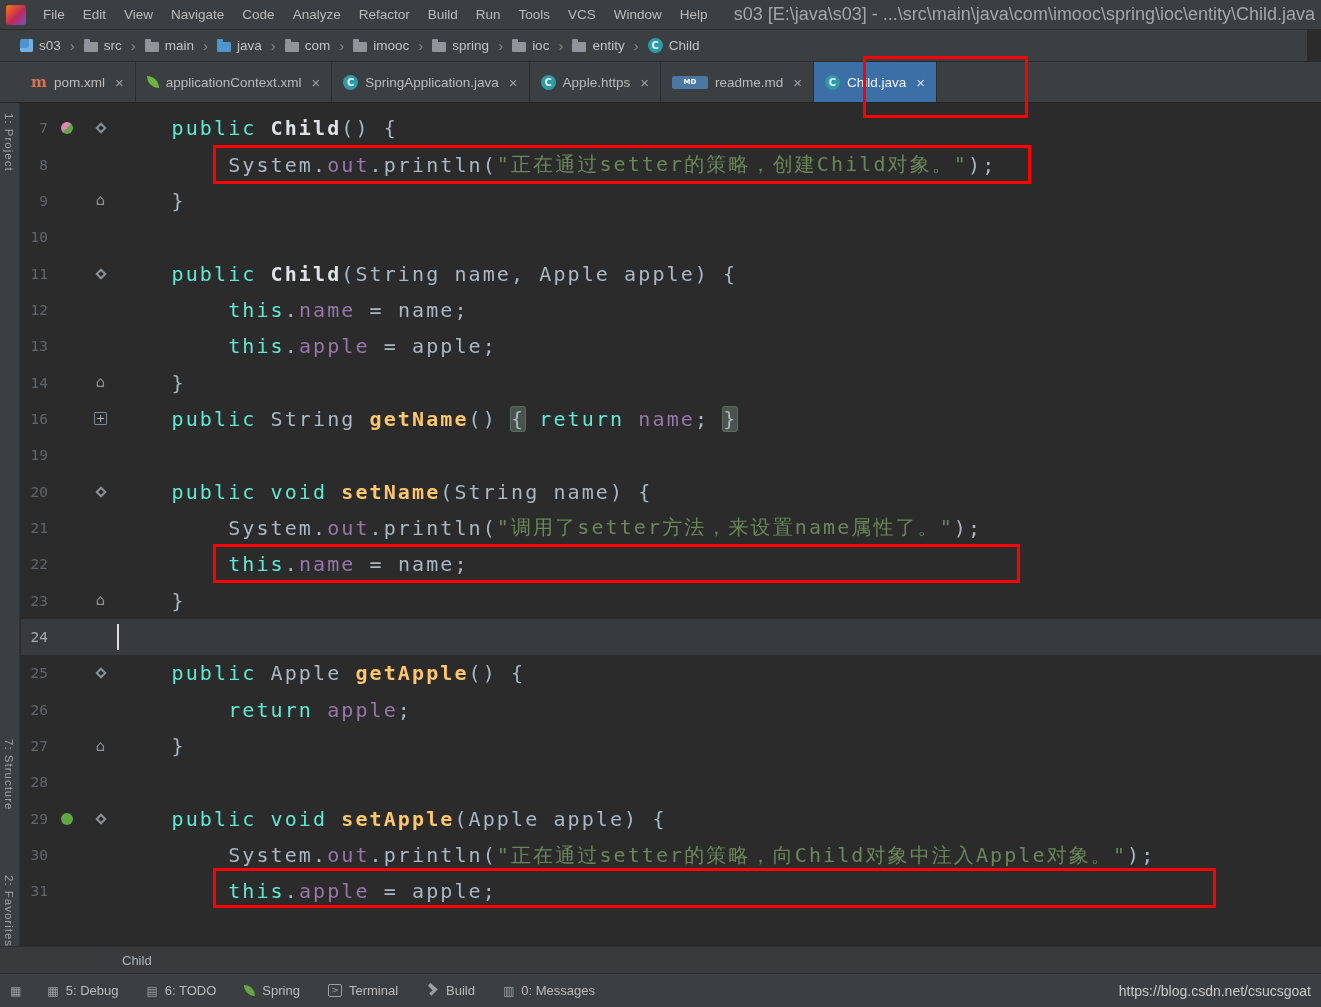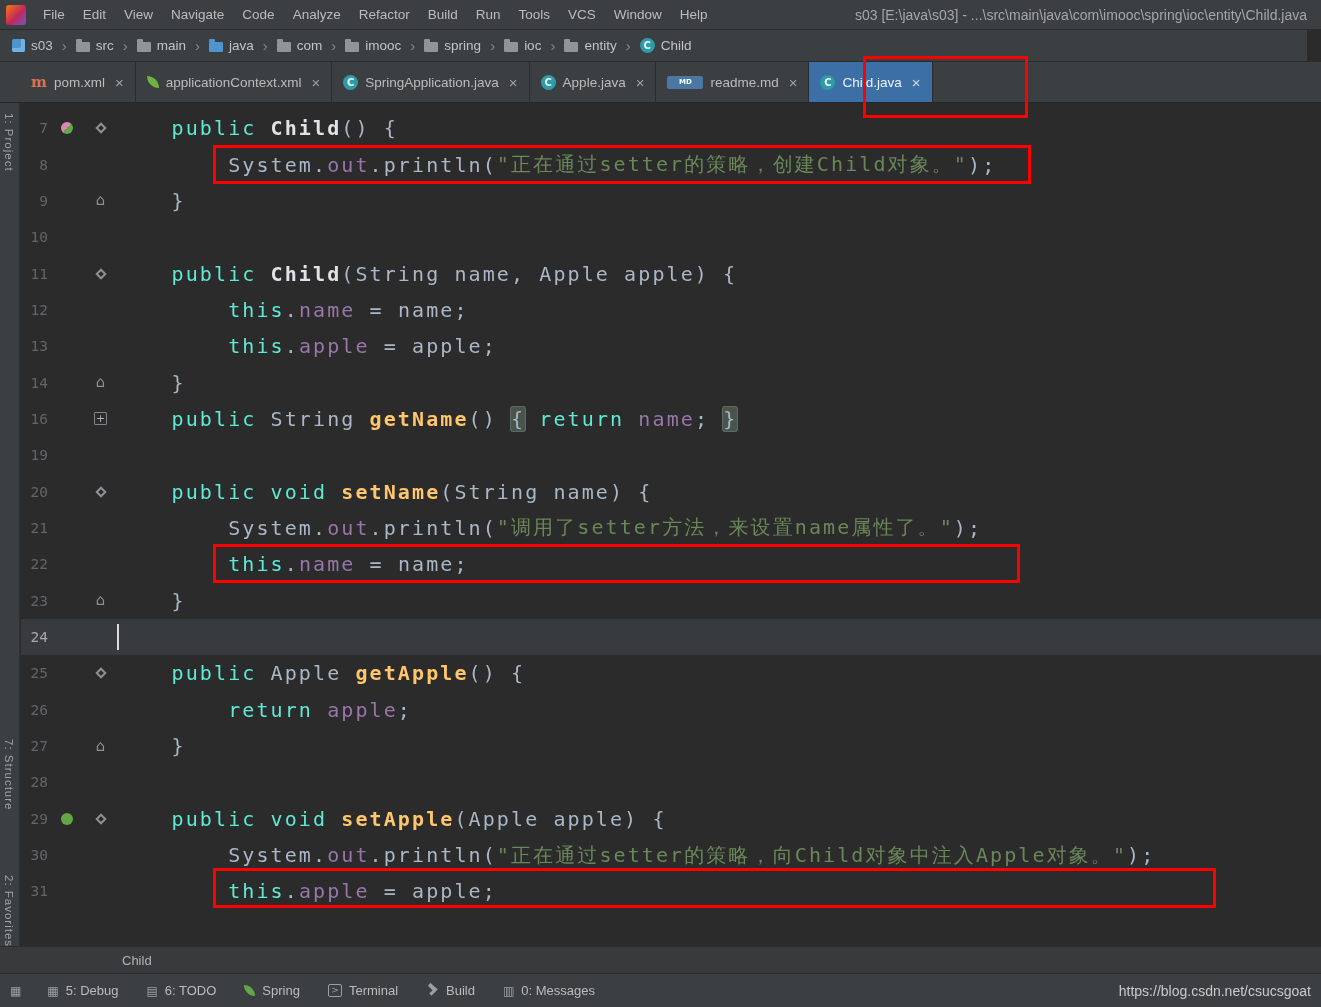--- a/index.html
+++ b/index.html
@@ -4,24 +4,24 @@
 <style>
   *{margin:0;padding:0;box-sizing:border-box}
   html,body{width:1321px;height:1007px}
   body{position:relative;overflow:hidden;background:#2b2b2b;font-family:"Liberation Sans",sans-serif;color:#bbbbbb}
 
   
   .menubar{position:absolute;top:0;left:0;right:0;height:30px;background:#3c3f41;border-bottom:1px solid #292b2d;display:flex;align-items:center;padding-left:6px;font-size:13.5px}
   .logo{flex:none;width:20px;height:20px;border-radius:3px;background:linear-gradient(135deg,#f97a12,#c0275c 55%,#7256c2);margin-right:8px}
   .menu-items{display:flex;align-items:flex-end}
   .menu-item{padding:4px 9px;border-radius:3px;white-space:nowrap}
-  .window-title{margin-left:auto;margin-right:14px;color:#a4a7aa;font-size:14px;white-space:nowrap}
-
-  
-  .crumbbar{position:absolute;top:30px;left:0;right:14px;height:32px;background:#3c3f41;border-bottom:1px solid #292b2d;display:flex;align-items:center;padding-left:10px;font-size:13.5px;color:#c0c4c8}
+  .window-title{margin-left:auto;margin-right:6px;color:#a4a7aa;font-size:18px;white-space:nowrap}
+
+  
+  .crumbbar{position:absolute;top:30px;left:0;right:14px;height:32px;background:#3c3f41;border-bottom:1px solid #292b2d;display:flex;align-items:center;padding-left:18px;font-size:13.5px;color:#c0c4c8}
   .crumb{display:flex;align-items:center;gap:6px;padding:0 2px;white-space:nowrap}
   .crumb-sep{color:#83898e;margin:0 7px;font-size:15px}
 
   
   .tabbar{position:absolute;top:62px;left:0;right:0;height:41px;background:#3c3f41;border-bottom:1px solid #242627;display:flex;align-items:stretch;padding-left:20px}
   .tab{display:flex;align-items:center;gap:7px;padding:0 11px;border-right:1px solid #2b2d2e;font-size:13.5px;color:#bbbbbb;white-space:nowrap}
   .tab.active{background:#3c6fa6;color:#eef2f6}
   .tab-close{color:#9da2a8;font-size:15px;margin-left:3px;line-height:1}
   .tab.active .tab-close{color:#d7dee6}
 
@@ -177,21 +177,21 @@
       <span>applicationContext.xml</span>
       <span class="tab-close">×</span>
     </div>
     <div class="tab">
       <span class="ticon icon-class">C</span>
       <span>SpringApplication.java</span>
       <span class="tab-close">×</span>
     </div>
     <div class="tab">
       <span class="ticon icon-class">C</span>
-      <span>Apple.java</span>
+      <span>Apple.https</span>
       <span class="tab-close">×</span>
     </div>
     <div class="tab">
       <span class="ticon icon-markdown">MD</span>
       <span>readme.md</span>
       <span class="tab-close">×</span>
     </div>
     <div class="tab active">
       <span class="ticon icon-class">C</span>
       <span>Child.java</span>

